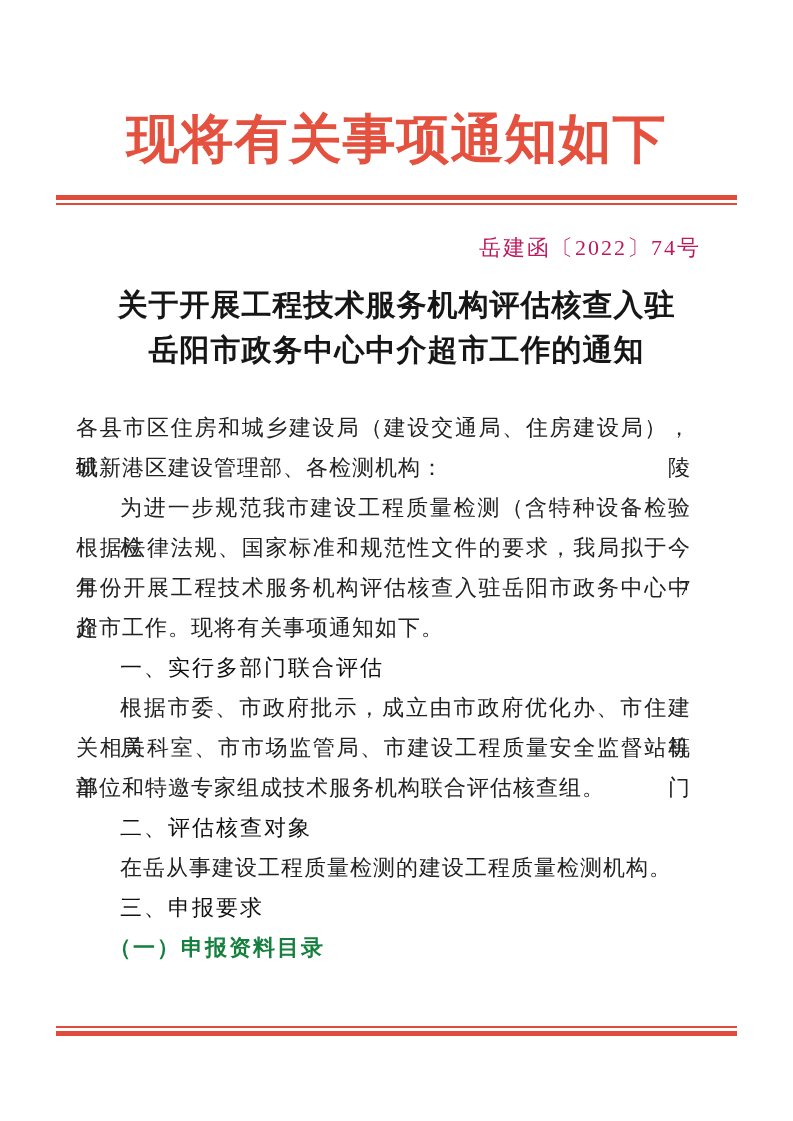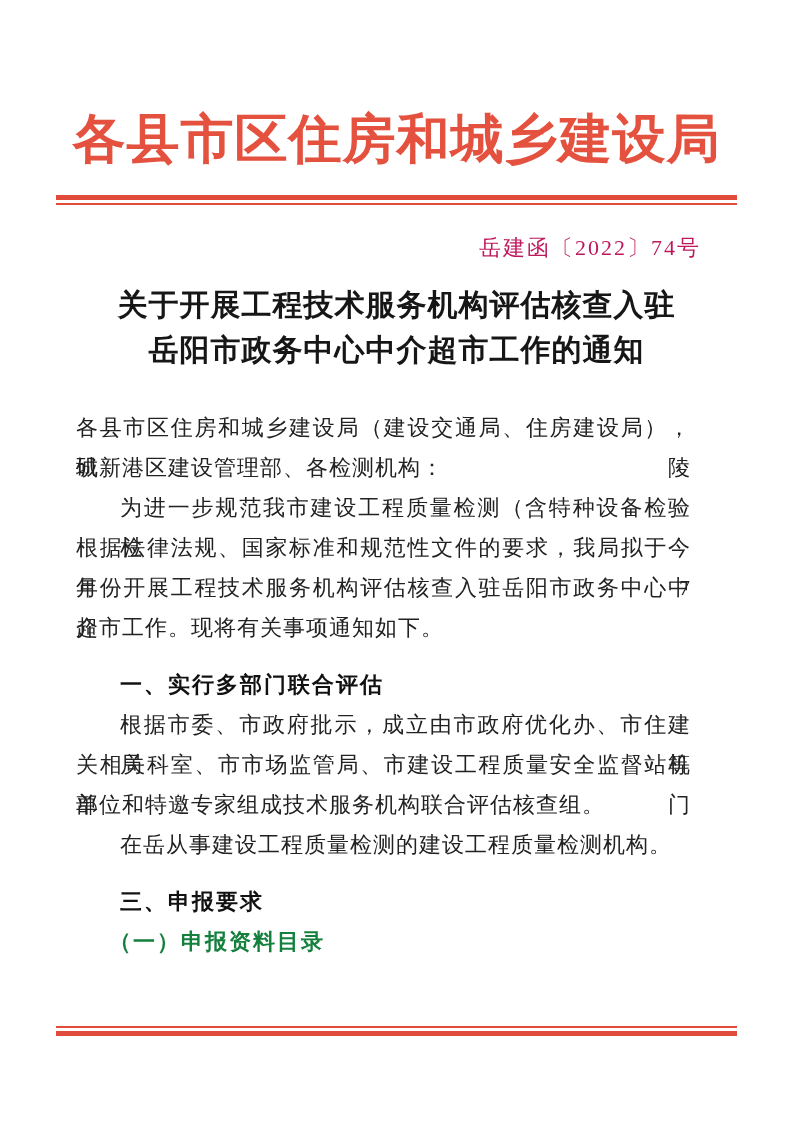--- a/index.html
+++ b/index.html
@@ -50,30 +50,30 @@
   }
   .line.full{
     text-align:justify;
     text-align-last:justify;
     text-justify:inter-character;
   }
   .line.indent{padding-left:44px;}
   .line.indent-paren{padding-left:33px;}
   .line.h{
     font-family:"Liberation Sans","DejaVu Sans",sans-serif;
-    font-weight:bold;letter-spacing:2px;color:#111111;margin-top:17px;
+    font-weight:normal;letter-spacing:2px;color:#111111;
   }
   .line.sub{font-weight:bold;letter-spacing:2px;color:#15803d;}
 </style>
 </head>
 <body>
 
 <div class="page">
 
-  <div class="agency">各县市区住房和城乡建设局</div>
+  <div class="agency">现将有关事项通知如下</div>
 
   <div class="rule rule-top">
     <div class="thick"></div>
     <div class="gap"></div>
     <div class="thin"></div>
   </div>
 
   <div class="doc-number">岳建函〔2022〕74号</div>
 
   <div class="doc-title">
@@ -85,20 +85,21 @@
     <div class="line full">各县市区住房和城乡建设局（建设交通局、住房建设局），城陵</div>
     <div class="line">矶新港区建设管理部、各检测机构：</div>
     <div class="line full indent">为进一步规范我市建设工程质量检测（含特种设备检验检</div>
     <div class="line full">根据法律法规、国家标准和规范性文件的要求，我局拟于今年7</div>
     <div class="line full">月份开展工程技术服务机构评估核查入驻岳阳市政务中心中介</div>
     <div class="line">超市工作。现将有关事项通知如下。</div>
     <div class="line h indent">一、实行多部门联合评估</div>
     <div class="line full indent">根据市委、市政府批示，成立由市政府优化办、市住建局机</div>
     <div class="line full">关相关科室、市市场监管局、市建设工程质量安全监督站等部门</div>
     <div class="line">单位和特邀专家组成技术服务机构联合评估核查组。</div>
+    <div class="line h indent">二、评估核查对象</div>
     <div class="line indent">在岳从事建设工程质量检测的建设工程质量检测机构。</div>
     <div class="line h indent">三、申报要求</div>
     <div class="line sub indent-paren">（一）申报资料目录</div>
   </div>
 
   <div class="rule rule-bottom">
     <div class="thin"></div>
     <div class="gap"></div>
     <div class="thick"></div>
   </div>

